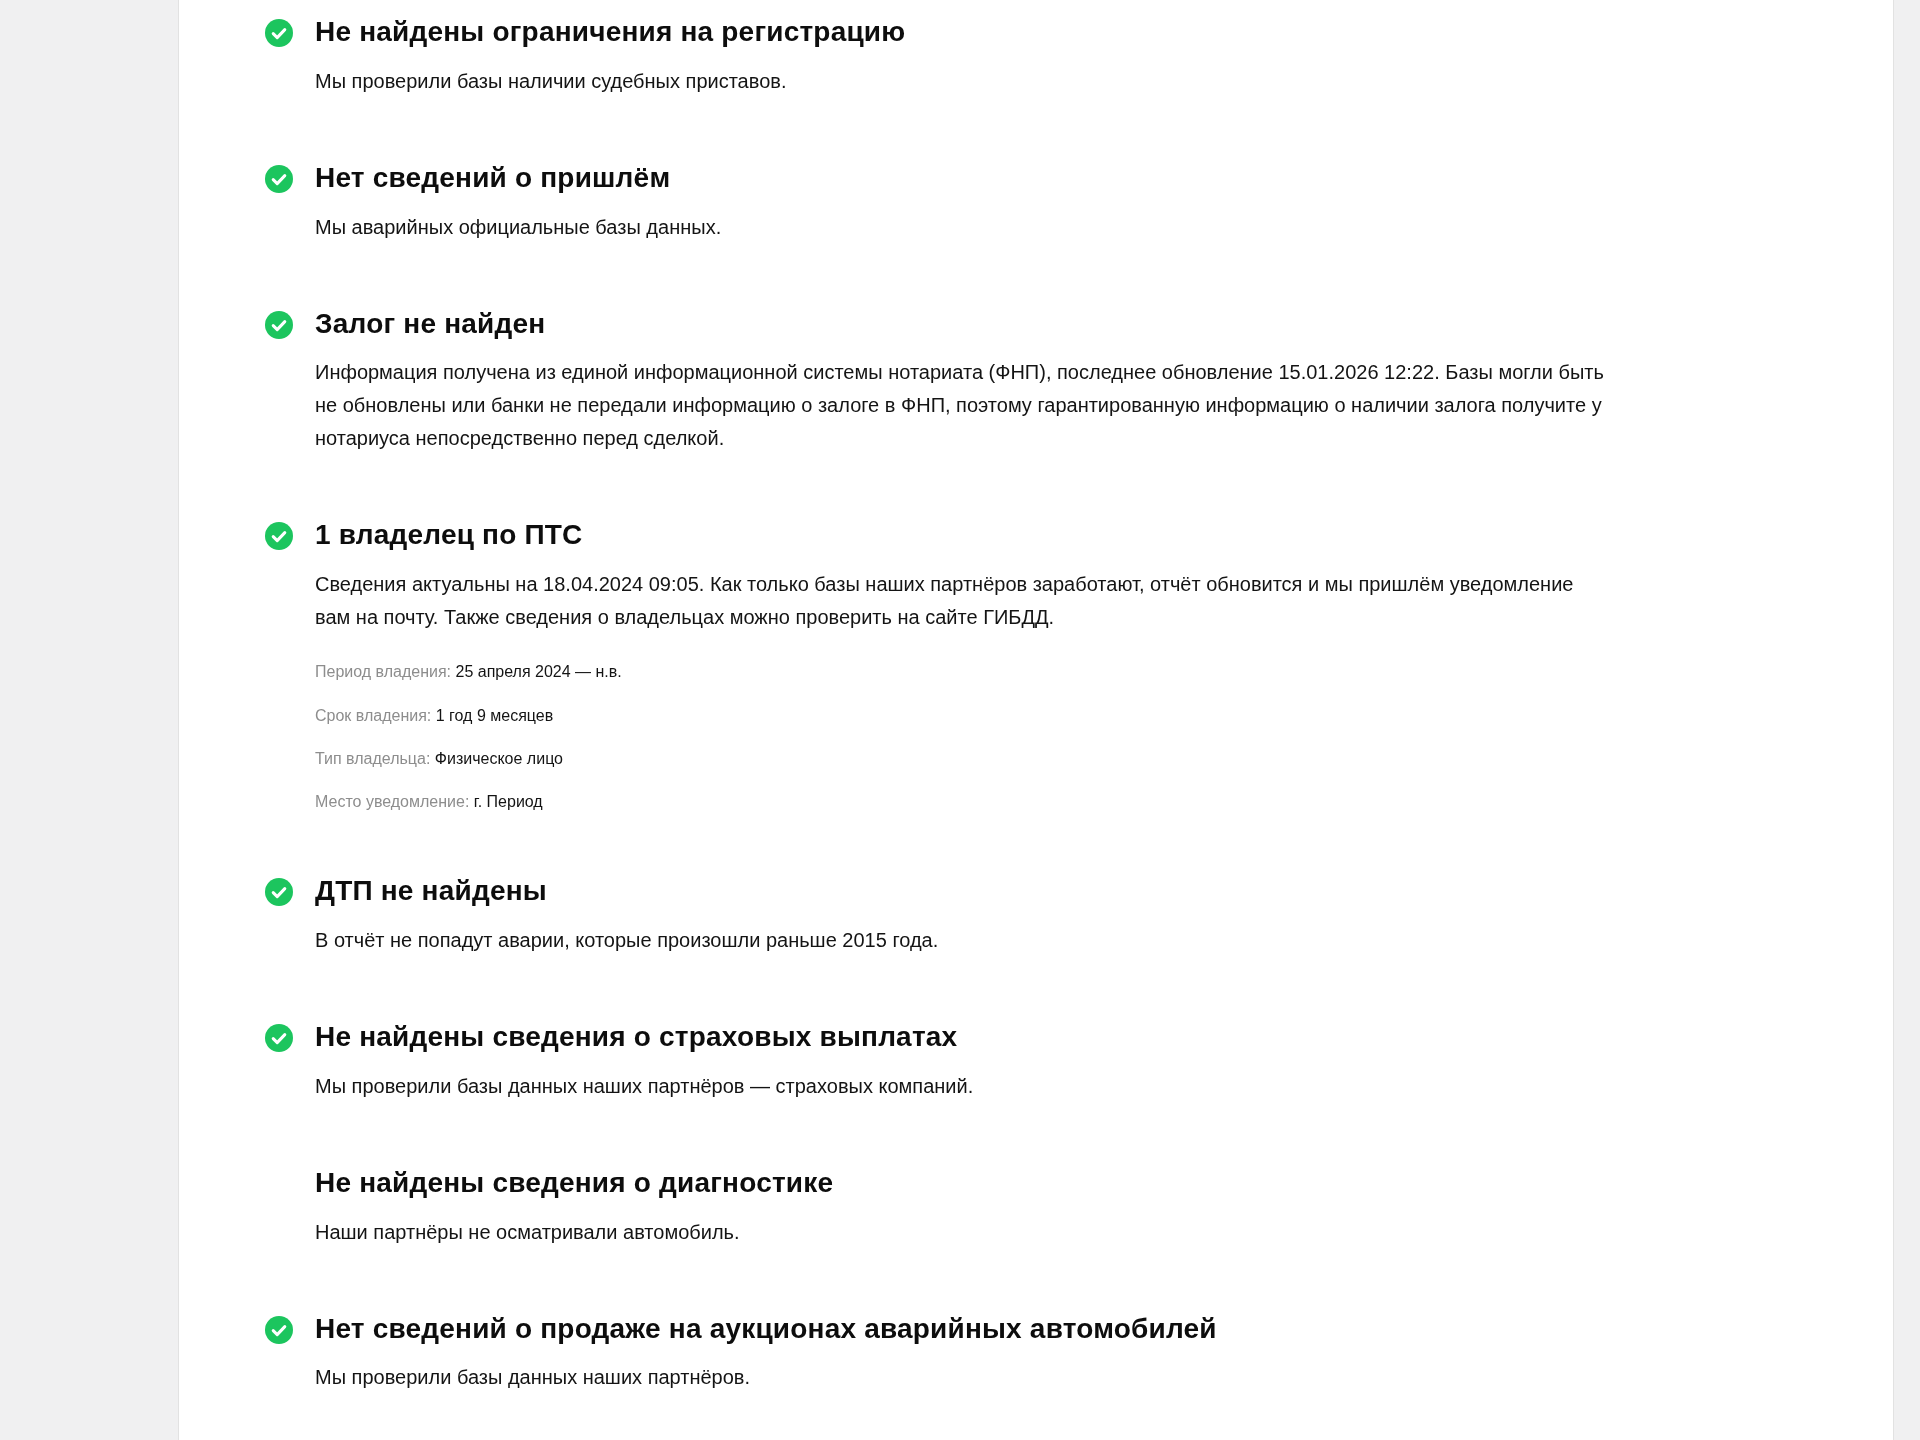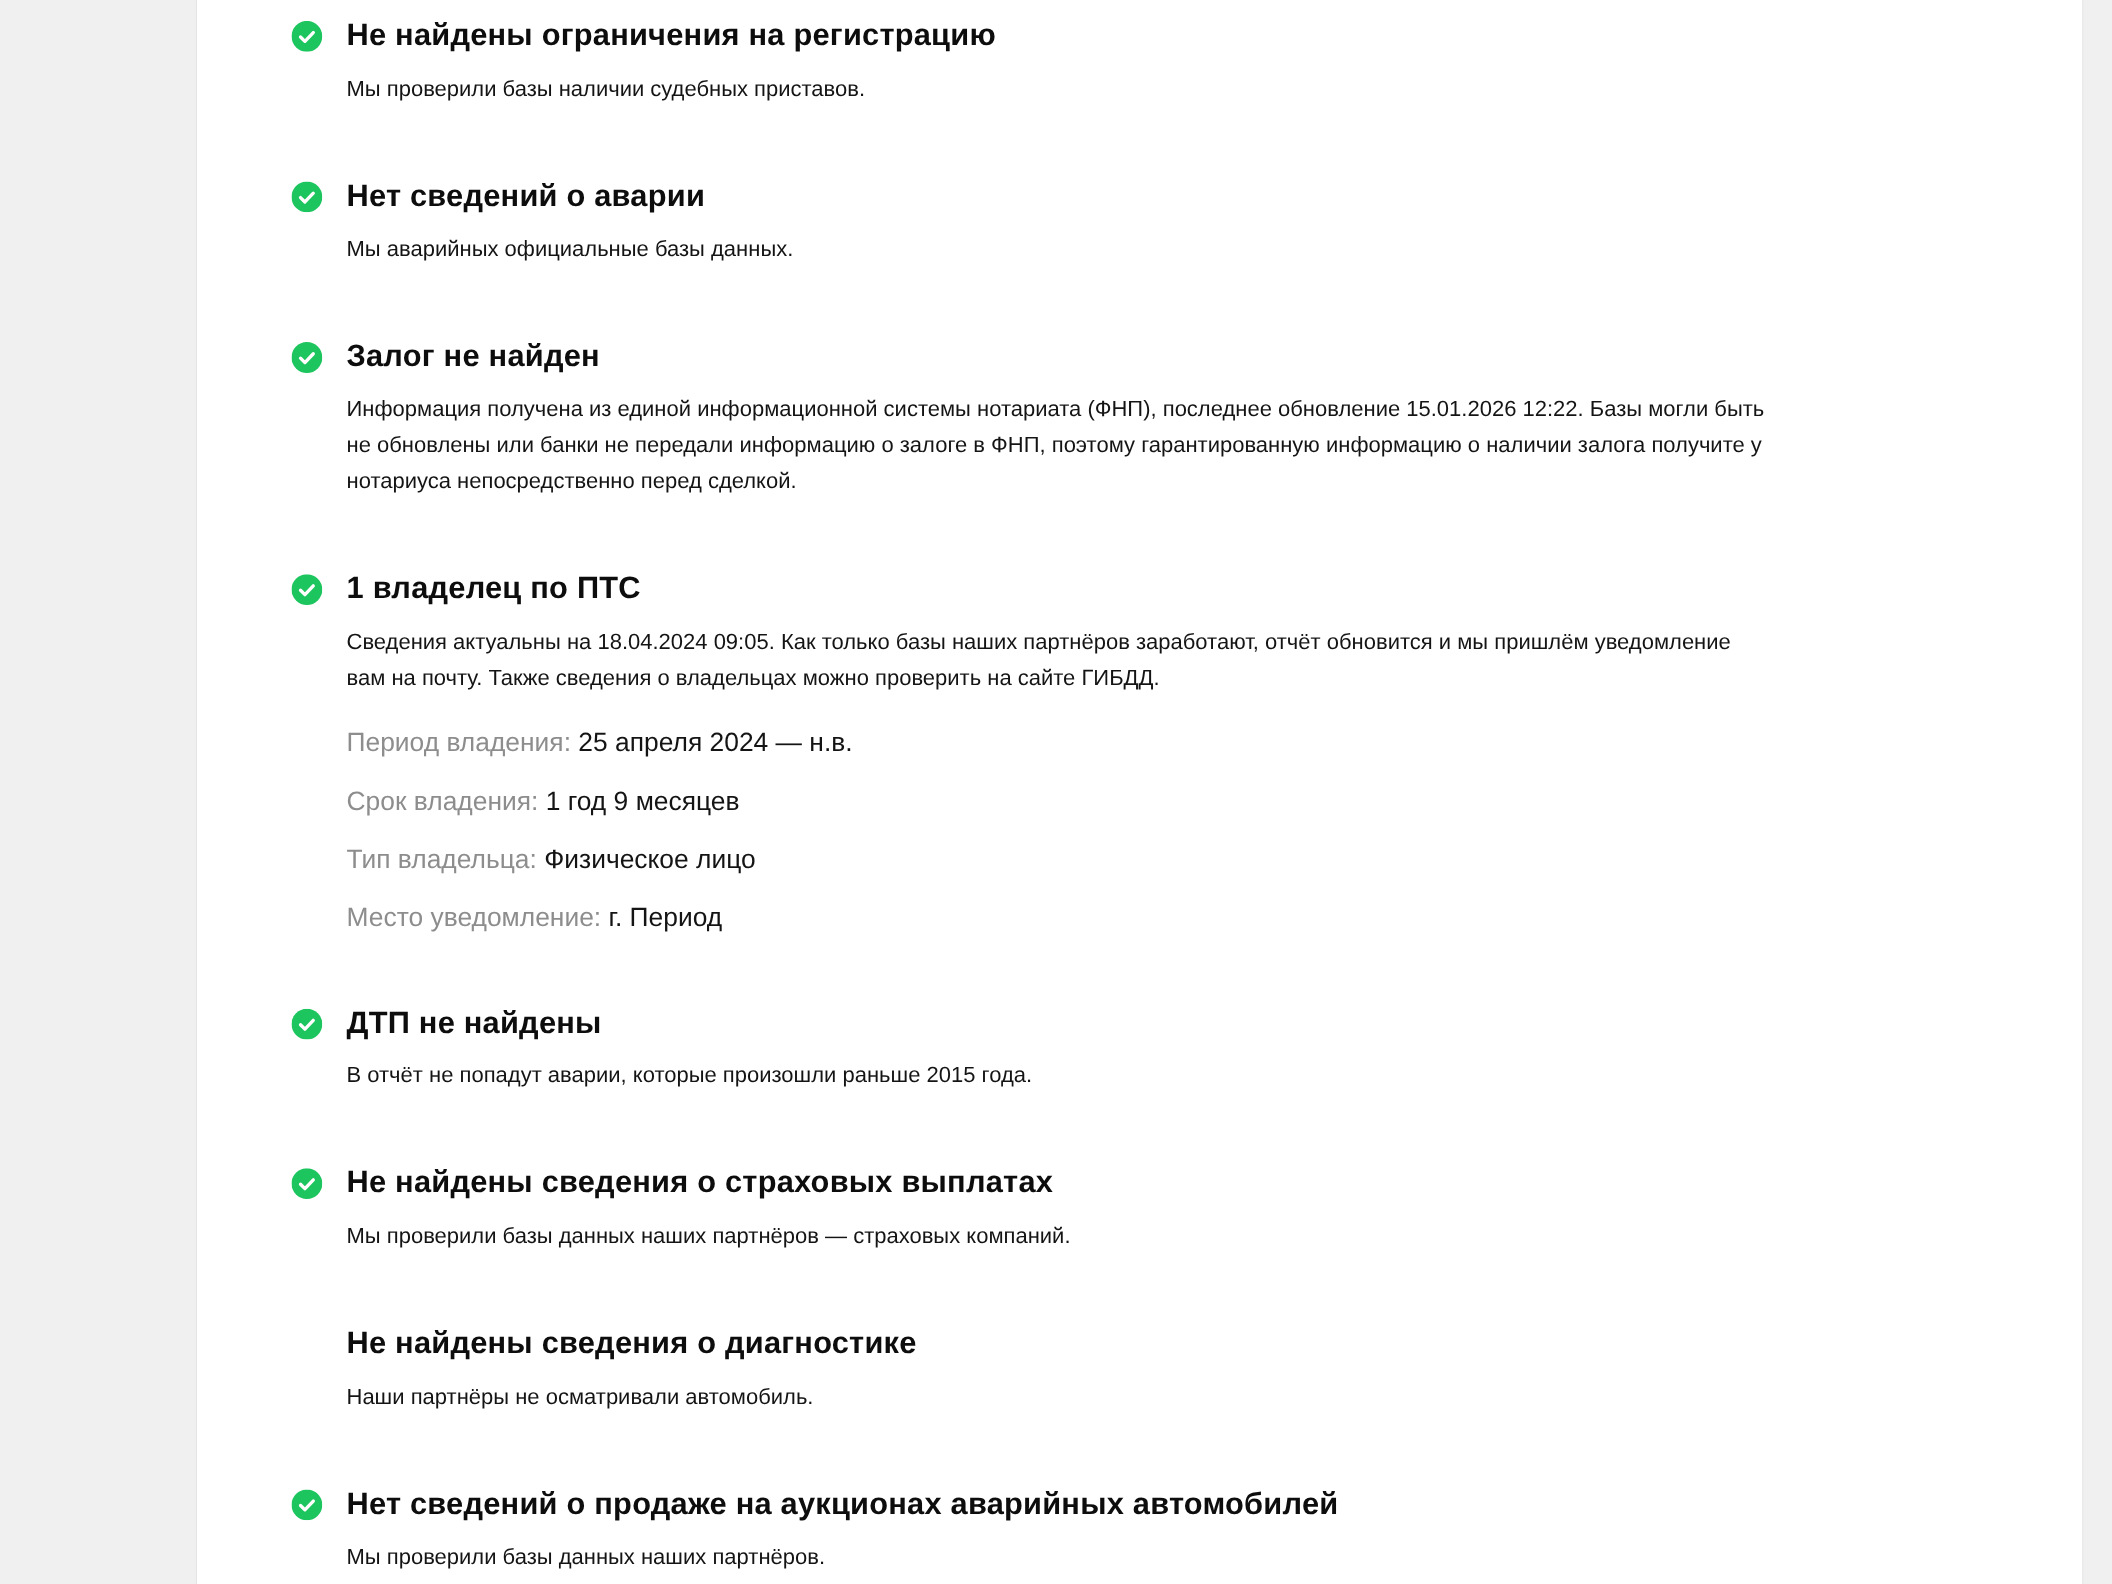--- a/index.html
+++ b/index.html
@@ -39,21 +39,21 @@
     letter-spacing: 0.2px;
   }
   .section-body {
     margin-top: 15px;
     font-size: 20px;
     line-height: 1.65;
     color: #141414;
   }
   .kv-list { margin-top: 30px; }
   .kv-row {
-    font-size: 24px;
+    font-size: 16px;
     line-height: 1.2;
     margin-bottom: 24px;
   }
   .kv-row:last-child { margin-bottom: 0; }
   .kv-label { color: #8d8d8d; }
   .kv-value { color: #141414; }
   .section-ptc .kv-list { margin-top: 28px; }
 </style>
 </head>
 <body>
@@ -72,21 +72,21 @@
       </div>
     </section>
     <section class="check-section">
       <div class="icon-cell">
         <svg class="check-icon" viewBox="0 0 28 28">
           <circle cx="14" cy="14" r="14" fill="#1cc55e"></circle>
           <path d="M8.2 14.6l4 4 7.6-8" fill="none" stroke="#ffffff" stroke-width="3" stroke-linecap="round" stroke-linejoin="round"></path>
         </svg>
       </div>
       <div class="content">
-        <h2 class="section-title">Нет сведений о аварии</h2>
+        <h2 class="section-title">Нет сведений о пришлём</h2>
         <p class="section-body">Мы аварийных официальные базы данных.</p>
       </div>
     </section>
     <section class="check-section">
       <div class="icon-cell">
         <svg class="check-icon" viewBox="0 0 28 28">
           <circle cx="14" cy="14" r="14" fill="#1cc55e"></circle>
           <path d="M8.2 14.6l4 4 7.6-8" fill="none" stroke="#ffffff" stroke-width="3" stroke-linecap="round" stroke-linejoin="round"></path>
         </svg>
       </div>

